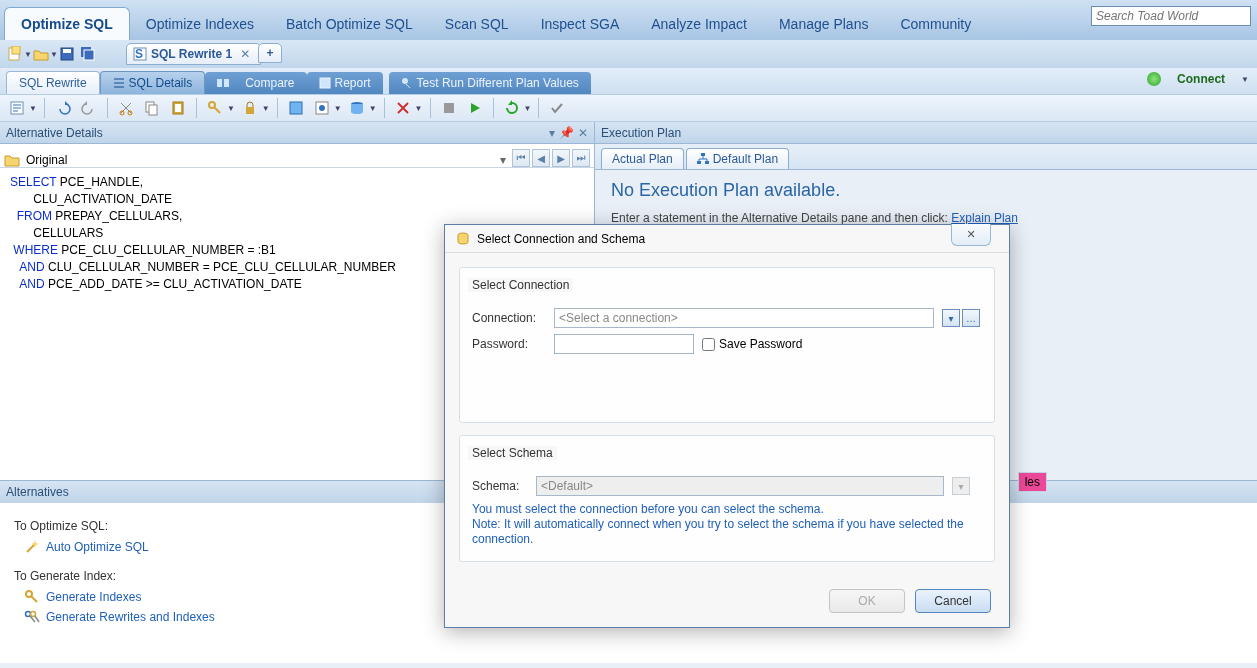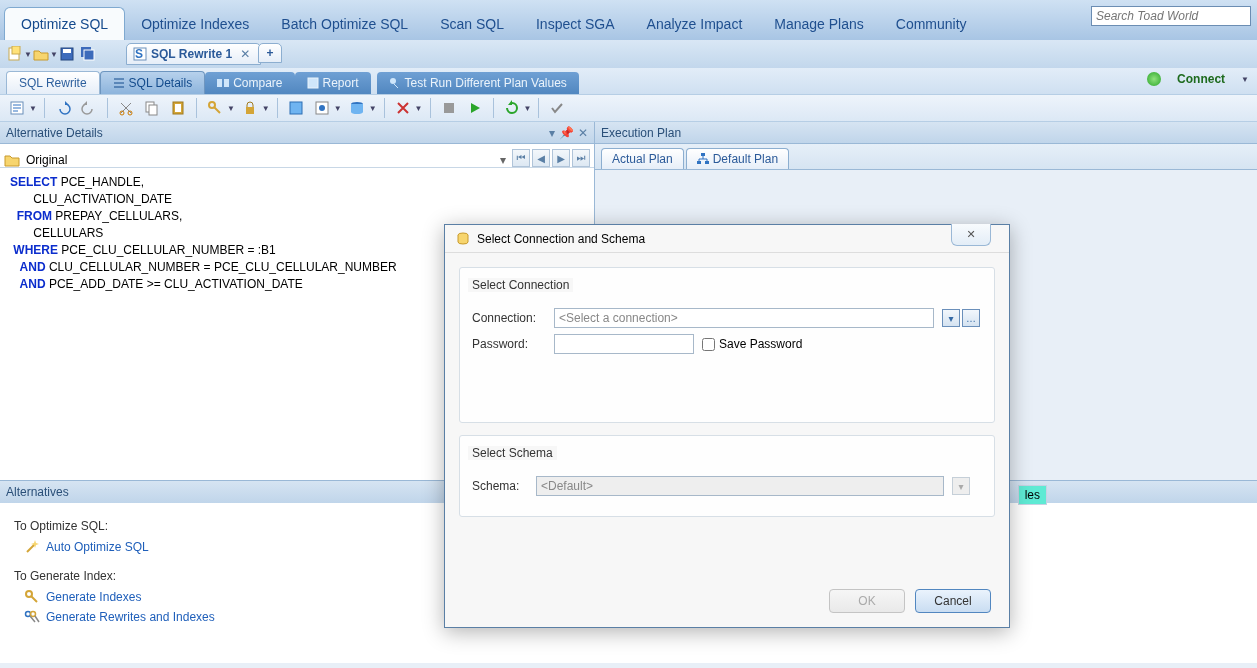--- a/index.html
+++ b/index.html
@@ -1,37 +1,37 @@
 <!DOCTYPE html>
 <html><head>
 <meta charset="utf-8">
 <style>
   * { box-sizing: border-box; margin: 0; padding: 0; font-family: "Segoe UI", Tahoma, sans-serif; font-size: 12px; }
   body { background: #e8eff7; width: 1257px; height: 668px; overflow: hidden; position: relative; }
 
   
   .top-nav { background: linear-gradient(#cfe1f3,#a8c5e4); height: 40px; display: flex; align-items: flex-end; padding-left: 4px; position: relative; }
   .top-tab { padding: 8px 16px 8px 16px; color: #1f4f8f; font-size: 14px; cursor: pointer; border-radius: 6px 6px 0 0; }
-  .top-tab.active { background: #f8fbfd; border: 1px solid #7fa9d0; border-bottom: none; font-weight: normal; color: #154a8d; }
+  .top-tab.active { background: #f8fbfd; border: 1px solid #7fa9d0; border-bottom: none; font-weight: bold; color: #154a8d; }
   .search-toad { position: absolute; right: 6px; top: 6px; width: 160px; }
   .search-toad input { width: 100%; height: 20px; background: #fff; border: 1px solid #6b8db3; color: #999; font-style: italic; padding: 0 4px; }
 
   
   .toolbar1 { background: linear-gradient(#d9e7f5,#c2d7ec); height: 28px; display: flex; align-items: center; padding: 0 6px; position: relative; }
   .toolbar1 .ico { width: 18px; height: 18px; margin-right: 3px; display: inline-flex; align-items: center; justify-content: center; }
   .doc-tab { position: absolute; left: 126px; top: 3px; background: linear-gradient(#fff, #e6eef8); border: 1px solid #8caed0; border-radius: 5px 5px 0 0; padding: 3px 10px 3px 6px; display: flex; align-items: center; gap: 4px; font-weight: bold; color: #2b5a99; }
   .doc-tab .close { color: #5a7fa5; font-weight: normal; margin-left: 4px; }
   .plus-tab { position: absolute; left: 258px; top: 3px; background: linear-gradient(#fff,#e6eef8); border: 1px solid #8caed0; border-radius: 5px 5px 0 0; width: 24px; height: 20px; display: flex; align-items: center; justify-content: center; color: #2b5a99; font-weight: bold; }
 
   
   .subtab-row { background: linear-gradient(#e2edf8,#cfe0f1); height: 26px; display: flex; align-items: flex-end; padding-left: 6px; position: relative; }
   .subtab { padding: 4px 12px; color: #2c5f9d; border-top-left-radius: 4px; border-top-right-radius: 4px; }
   .subtab.plain { background: linear-gradient(#fff,#e6eef8); border: 1px solid #9ab8d6; border-bottom: none; }
   .subtab.detail { background: linear-gradient(#b7d1ec,#8db4dc); border: 1px solid #6e96c0; border-bottom: none; color: #134b8c; display:flex; align-items:center; gap:4px;}
-  .subtab.compare { background: linear-gradient(#6fa0d4,#5187c0); color: #eaf3fb; display:flex; align-items:center; gap:4px;}
+  .subtab.compare { background: linear-gradient(#6fa0d4,#5187c0); color: #eaf3fb; display:flex; align-items:center; gap:16px;}
   .subtab.report { background: linear-gradient(#6fa0d4,#5187c0); color: #eaf3fb; display:flex; align-items:center; gap:4px;}
   .connect-btn { position: absolute; right: 8px; top: 4px; display:flex; align-items:center; gap:16px; color:#1e6b1e; font-weight:bold;}
   .connect-btn .dot{width:14px;height:14px;border-radius:50%;background:radial-gradient(#8fe27c,#2aa52a);}
 
   
   .toolbar2 { background: linear-gradient(#eef4fb,#dce8f5); height: 28px; border-top:1px solid #b6cee5; border-bottom:1px solid #b6cee5; display:flex; align-items:center; padding:0 6px; gap:4px; }
   .toolbar2 .btn { width:22px; height:22px; display:flex; align-items:center; justify-content:center; }
   .toolbar2 .sep { width:1px; height:20px; background:#a9c2dc; margin:0 3px; }
   .dd-ar { font-size:8px; color:#446; margin-left:-3px; }
 
@@ -39,21 +39,21 @@
   .main { display:flex; height: 358px; }
   .left-pane { width: 595px; display:flex; flex-direction:column; border-right:1px solid #9ab8d6; }
   .pane-header { background: linear-gradient(#d6e4f2,#c0d5ea); height:22px; border-bottom:1px solid #9ab8d6; display:flex; align-items:center; padding:0 6px; font-size:12px; color:#2a4f78; justify-content:space-between;}
   .pane-header .ctrls { display:flex; gap:4px; color:#5a7fa5; }
   .orig-row { height:24px; background:#fff; border-bottom:1px solid #c8d7e6; display:flex; align-items:flex-end; padding:0 4px; gap:6px; }
   .orig-row .folder { color:#d4a537; }
   .orig-row .label { flex:1; }
   .nav-btns { display:flex; gap:2px; }
   .nav-btns .nb { width:18px; height:18px; border:1px solid #b0c4d9; background:linear-gradient(#f3f7fb,#dde8f3); display:flex; align-items:center; justify-content:center; color:#5a7fa5; font-size:10px;}
   .sql-editor { flex:1; background:#fff; padding:6px 10px; font-family:"Courier New",monospace; font-size:13px; white-space:pre; line-height:17px; overflow:hidden;}
-  .kw { color:#0b2dcd; font-weight:bold;}
+  .kw { color:#0b2dcd; font-weight:normal;}
   .sql-line { display:block; }
 
   .right-pane { flex:1; display:flex; flex-direction:column; }
   .plan-tabs { height:26px; display:flex; align-items:flex-end; padding:4px 6px 0 6px; gap:2px; background:linear-gradient(#e6eff8,#d6e4f2); border-bottom:1px solid #9ab8d6;}
   .plan-tab { padding:3px 10px; border:1px solid #8caed0; border-bottom:none; border-radius:4px 4px 0 0; background:linear-gradient(#fff,#e6eef8); color:#2b5a99; display:flex; gap:4px; align-items:center;}
   .plan-body { padding:10px 16px; }
   .plan-body h2 { color:#2a66a6; font-size:18px; font-weight:normal; margin-bottom:10px;}
   .plan-body .hint { color:#444; font-size:12px;}
   .plan-body .hint a { color:#1f5fba; text-decoration:underline; }
 
@@ -339,21 +339,27 @@
             <svg width="12" height="12">
               <rect x="4" y="0" width="4" height="3" fill="#3073c2"></rect>
               <rect x="0" y="8" width="4" height="3" fill="#3073c2"></rect>
               <rect x="8" y="8" width="4" height="3" fill="#3073c2"></rect>
               <path d="M6 3 v3 M6 6 h-4 v2 M6 6 h4 v2" stroke="#3073c2" fill="none"></path>
             </svg>
           </span>
         <span>Default Plan</span>
       </div>
     </div>
-    <div style="position:absolute; right:210px; top:472px; border:1px solid #c5d3e2; padding:2px 6px; background:#5eead4;margin-top:13px;">les</div>
+    <div class="plan-body">
+      <h2>No Execution Plan available.</h2>
+      <div class="hint">
+        <span>Enter a statement in the Alternative Details pane and then click: </span><a href="#">Explain Plan</a>
+      </div>
+    </div>
+    <div style="position:absolute; right:210px; top:472px; border:1px solid #c5d3e2; padding:2px 6px; background:#ec4899;">les</div>
   </div>
 </div>
 
 <div class="alt-section">
   <div class="alt-header">Alternatives</div>
   <div class="alt-body">
     <div class="alt-group-title">To Optimize SQL:</div>
     <div class="alt-link">
       <span class="ic">
           <svg width="14" height="14">
@@ -417,19 +423,23 @@
         </div>
       </div>
     </div>
     <div class="fieldset">
       <div class="legend">Select Schema</div>
       <div class="form-row">
         <label style="width:56px">Schema:</label>
         <input type="text" class="schema-input" disabled="" value="&lt;Default&gt;" style="">
         <span class="b" style="width:18px;height:18px;border:1px solid #c5cfd8;background:#eee;display:flex;align-items:center;justify-content:center;color:#aaa;font-size:10px">▾</span>
       </div>
+      <div class="note">
+        <div>You must select the connection before you can select the schema.</div>
+        <div>Note: It will automatically connect when you try to select the schema if you have selected the connection.</div>
+      </div>
     </div>
   </div>
   <div class="dlg-buttons">
     <button class="ok" disabled="">OK</button>
     <button class="cancel">Cancel</button>
   </div>
 </div>
 
 </body></html>

